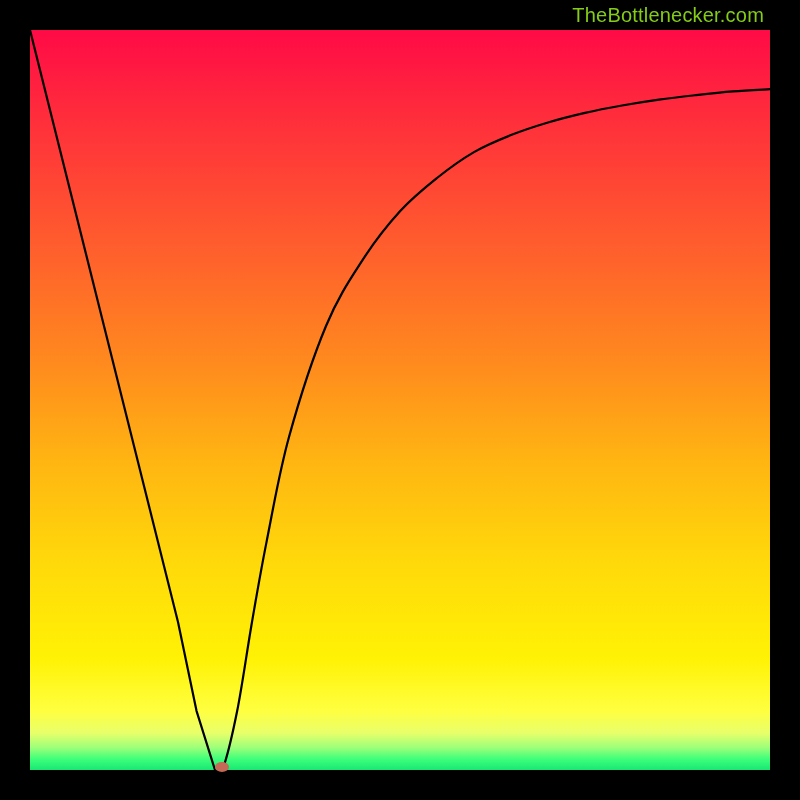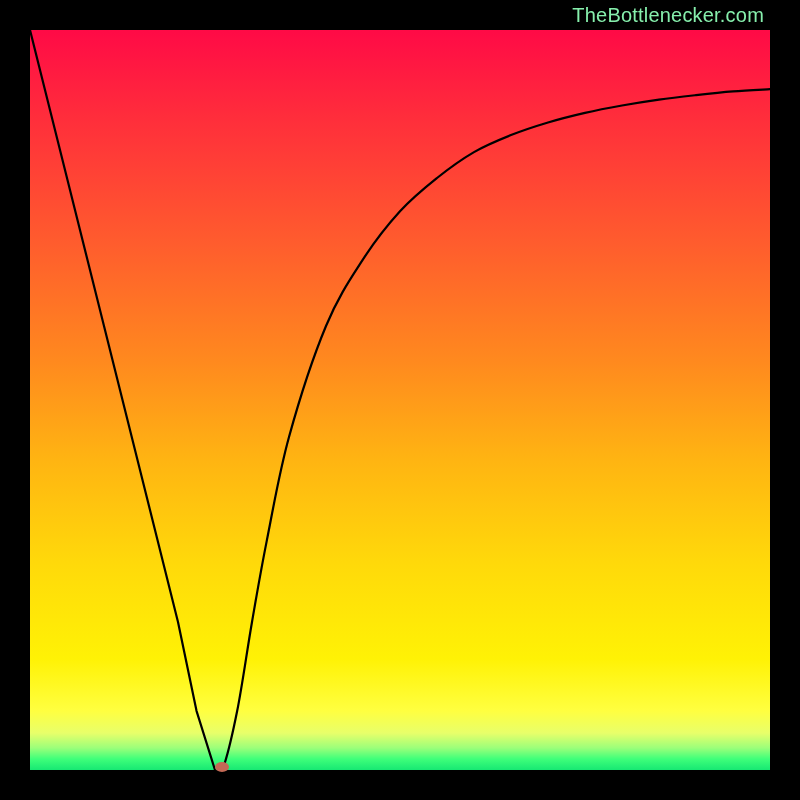--- a/index.html
+++ b/index.html
@@ -37,21 +37,21 @@
       #e8ff6a 95%,
       #9cff7a 97%,
       #3fff7a 98.5%,
       #17e873 100%
     );
   }
   .watermark {
     position: absolute;
     top: 4px;
     right: 36px;
-    color: #86efac;
+    color: #84cc16;
     font-size: 20px;
     letter-spacing: 0.2px;
     user-select: none;
   }
   svg.curve {
     position: absolute;
     left: 0;
     top: 0;
     width: 740px;
     height: 740px;

